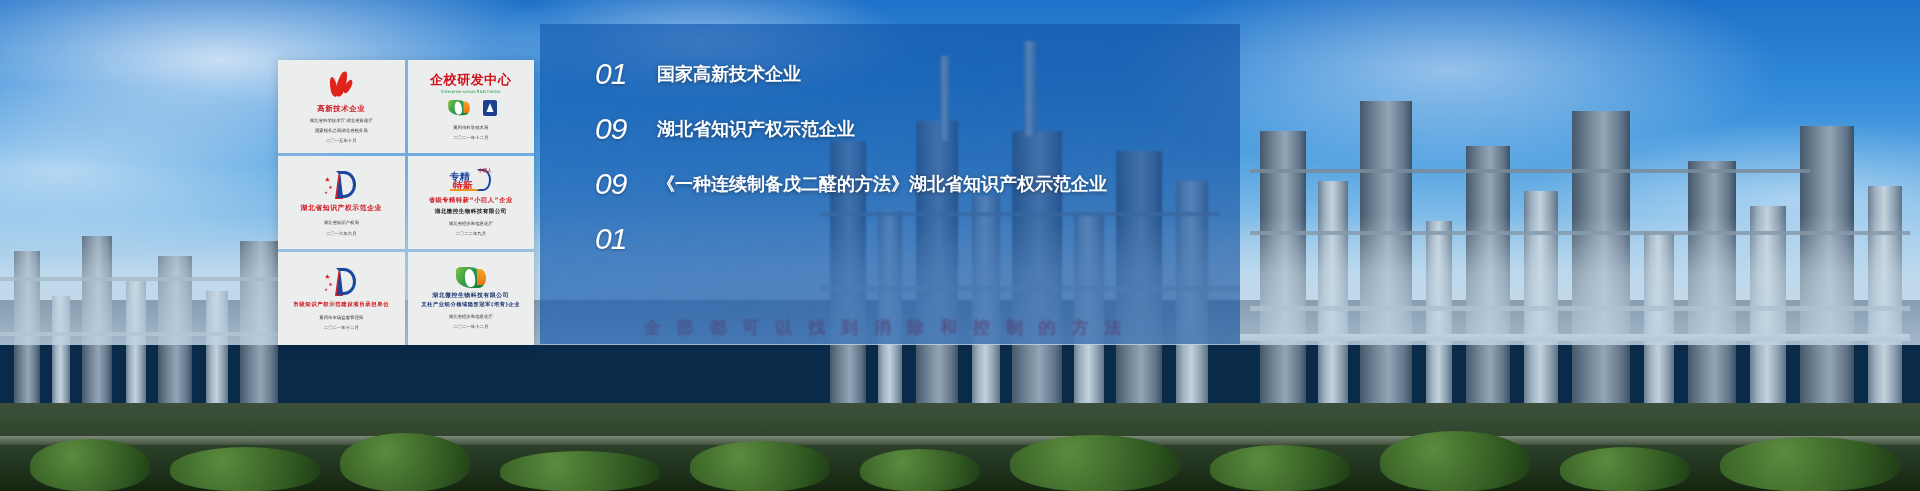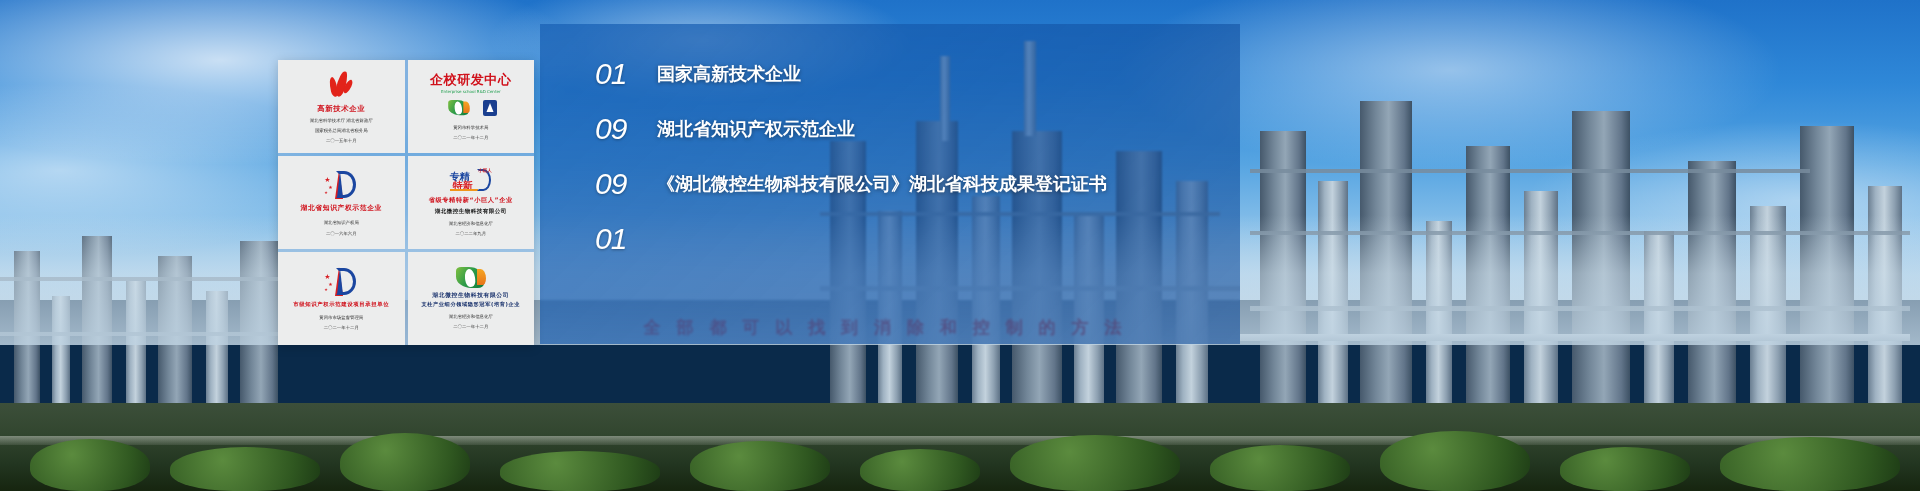--- a/index.html
+++ b/index.html
@@ -226,21 +226,21 @@
       </div>
 
 
       <div class="row">
         <span class="num">09</span>
         <span class="rtext">湖北省知识产权示范企业</span>
       </div>
 
       <div class="row">
         <span class="num">09</span>
-        <span class="rtext">《湖北微控生物科技有限公司》湖北省科技成果登记证书</span>
+        <span class="rtext">《一种连续制备戊二醛的方法》湖北省知识产权示范企业</span>
       </div>
 
       <div class="row">
         <span class="num">01</span>
       </div>
 
     </div>
   </div>
 
   <div id="cert-panel">

